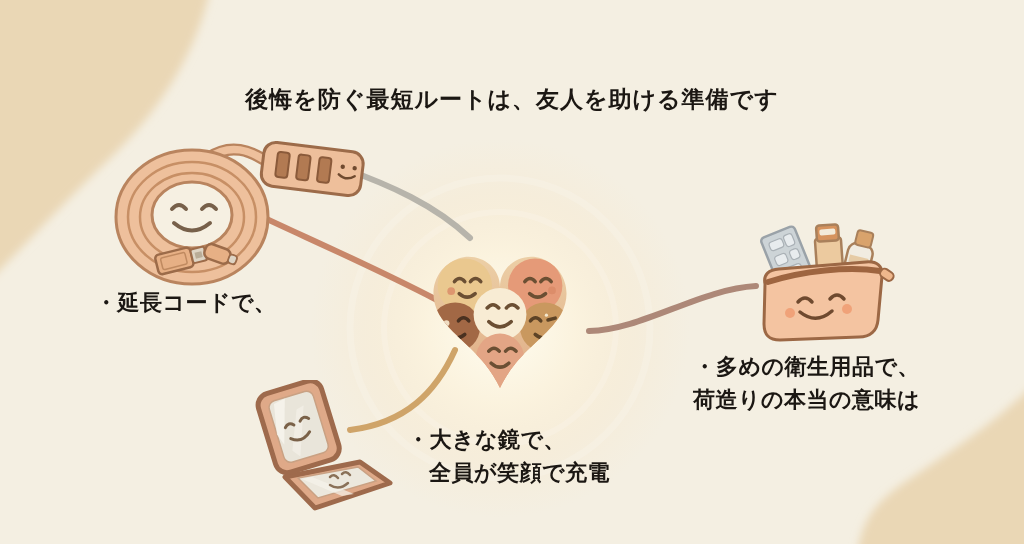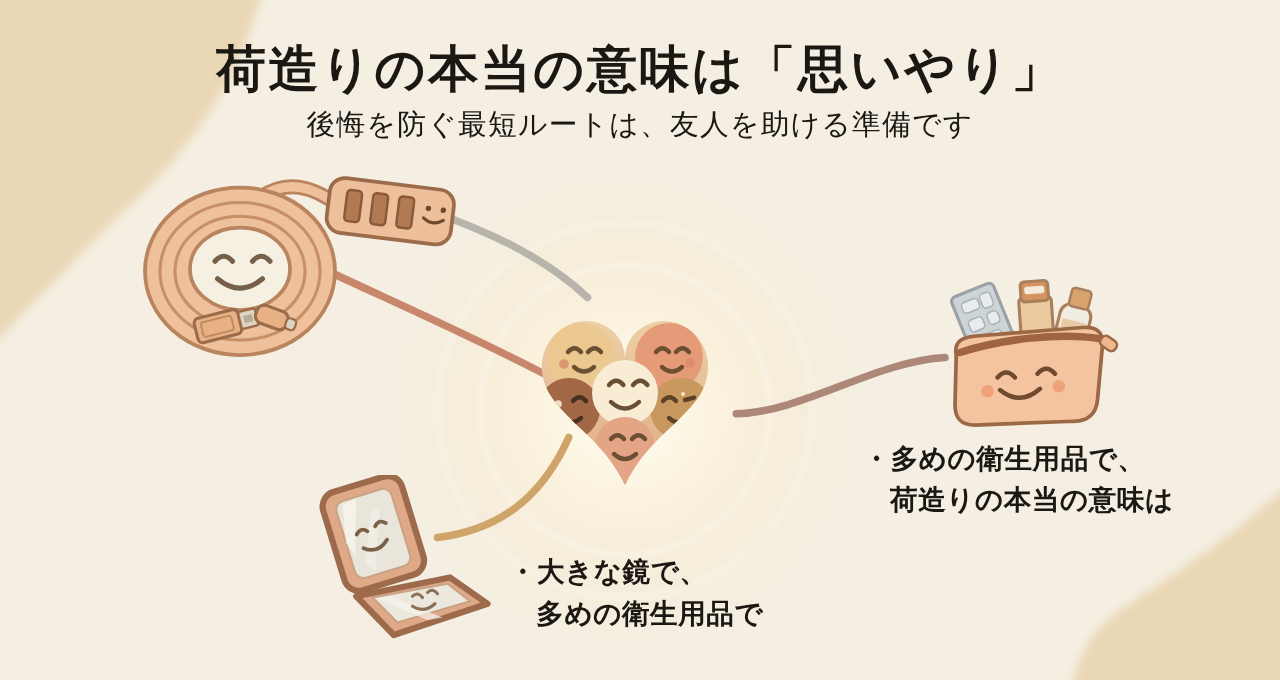--- a/index.html
+++ b/index.html
@@ -19,33 +19,33 @@
   .illus.pouch {left:740px;top:220px;}
   .title{
     position:absolute;left:0;top:28px;width:1024px;
     text-align:center;margin:0;
     font-size:40px;font-weight:800;letter-spacing:2px;
     color:#1b1713;
   }
   .subtitle{
     position:absolute;left:0;top:84px;width:1024px;
     text-align:center;margin:0;
-    font-size:23px;font-weight:400;letter-spacing:1px;
+    font-size:23px;font-weight:700;letter-spacing:1px;
     color:#1b1713;
   }
   .label{
     position:absolute;
     font-size:22px;font-weight:700;
     line-height:33px;letter-spacing:0.5px;
     color:#1b1713;white-space:nowrap;
   }
   .label .indent{padding-left:22px;}
   .label.cable-label {left:95px; top:286px;}
-  .label.mirror-label{left:407px;top:441px;}
-  .label.pouch-label {left:690px;top:350px;}
+  .label.mirror-label{left:407px;top:425px;font-family:Liberation Mono, monospace;}
+  .label.pouch-label {left:671px;top:350px;text-align:right;}
 </style>
 </head>
 <body>
 
 <div class="canvas">
 
   <svg class="bg" width="1024" height="544" viewBox="0 0 1024 544">
     <defs>
       <radialGradient id="glow" cx="50%" cy="50%" r="50%">
         <stop offset="0%" stop-color="#fffdf1" stop-opacity="1"></stop>
@@ -219,29 +219,29 @@
       </g>
       <g>
         <path d="M58,82 q7,-8 14,0 M90,79 q7,-8 14,0" fill="none" stroke="#6f4a2f" stroke-width="3.5" stroke-linecap="round"></path>
         <path d="M60,92 q16,13 32,-1" fill="none" stroke="#6f4a2f" stroke-width="3.5" stroke-linecap="round"></path>
         <circle cx="50" cy="93" r="5" fill="#ef9c72" opacity="0.85"></circle>
         <circle cx="107" cy="89" r="5" fill="#ef9c72" opacity="0.85"></circle>
       </g>
     </g>
   </svg>
 
-  <h1 class="title">荷造りの本当の意味は「思いやり」</h1>
   <h2 class="subtitle">後悔を防ぐ最短ルートは、友人を助ける準備です</h2>
 
   <div class="label cable-label">
+    <div>・延長コードで、</div>
   </div>
 
   <div class="label mirror-label">
     <div>・大きな鏡で、</div>
-    <div class="indent">多めの衛生用品で</div>
+    <div class="indent">全員が笑顔で充電</div>
   </div>
 
   <div class="label pouch-label">
     <div>・多めの衛生用品で、</div>
     <div class="indent">荷造りの本当の意味は</div>
   </div>
 
 </div>
 
 </body></html>

